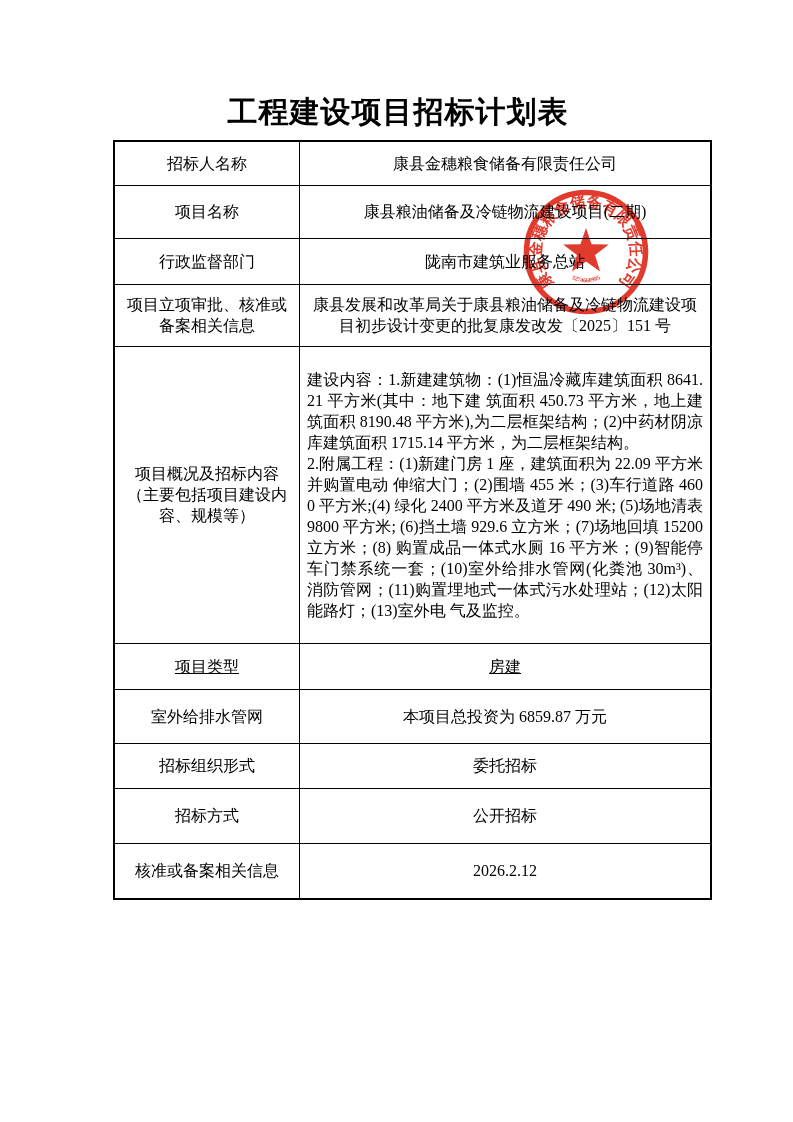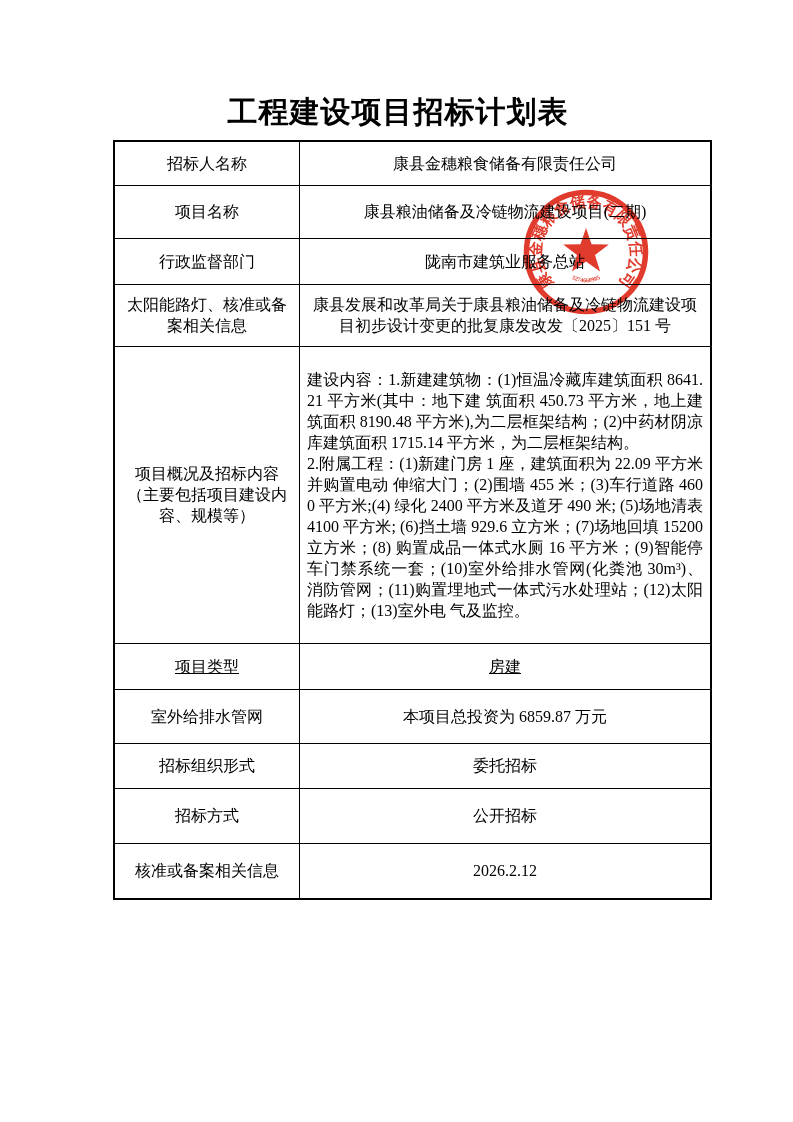--- a/index.html
+++ b/index.html
@@ -90,28 +90,28 @@
         </tr>
         <tr style="height: 53px;">
           <td class="label-cell">项目名称</td>
           <td class="value-cell">康县粮油储备及冷链物流建设项目(二期)</td>
         </tr>
         <tr style="height: 46px;">
           <td class="label-cell">行政监督部门</td>
           <td class="value-cell">陇南市建筑业服务总站</td>
         </tr>
         <tr style="height: 62px;">
-          <td class="label-cell">太阳能路灯、核准或备案相关信息</td>
+          <td class="label-cell">项目立项审批、核准或备案相关信息</td>
           <td class="value-cell">康县发展和改革局关于康县粮油储备及冷链物流建设项目初步设计变更的批复康发改发〔2025〕151 号</td>
         </tr>
         <tr style="height: 297px;">
           <td class="label-cell">项目概况及招标内容（主要包括项目建设内容、规模等）</td>
           <td class="value-cell left">
             <div class="para">建设内容：1.新建建筑物：(1)恒温冷藏库建筑面积 8641.21 平方米(其中：地下建 筑面积 450.73 平方米，地上建筑面积 8190.48 平方米),为二层框架结构；(2)中药材阴凉库建筑面积 1715.14 平方米，为二层框架结构。</div>
-            <div class="para">2.附属工程：(1)新建门房 1 座，建筑面积为 22.09 平方米并购置电动 伸缩大门；(2)围墙 455 米；(3)车行道路 4600 平方米;(4) 绿化 2400 平方米及道牙 490 米; (5)场地清表 4100 平方米; (6)挡土墙 929.6 立方米；(7)场地回填 15200 立方米；(8) 购置成品一体式水厕 16 平方米；(9)智能停车门禁系统一套；(10)室外给排水管网(化粪池 30m³)、 消防管网；(11)购置埋地式一体式污水处理站；(12)太阳能路灯；(13)室外电 气及监控。</div>
+            <div class="para">2.附属工程：(1)新建门房 1 座，建筑面积为 22.09 平方米并购置电动 伸缩大门；(2)围墙 455 米；(3)车行道路 4600 平方米;(4) 绿化 2400 平方米及道牙 490 米; (5)场地清表 9800 平方米; (6)挡土墙 929.6 立方米；(7)场地回填 15200 立方米；(8) 购置成品一体式水厕 16 平方米；(9)智能停车门禁系统一套；(10)室外给排水管网(化粪池 30m³)、 消防管网；(11)购置埋地式一体式污水处理站；(12)太阳能路灯；(13)室外电 气及监控。</div>
           </td>
         </tr>
         <tr style="height: 46px; text-decoration: underline;">
           <td class="label-cell">项目类型</td>
           <td class="value-cell">房建</td>
         </tr>
         <tr style="height: 54px;">
           <td class="label-cell">室外给排水管网</td>
           <td class="value-cell">本项目总投资为 6859.87 万元</td>
         </tr>

